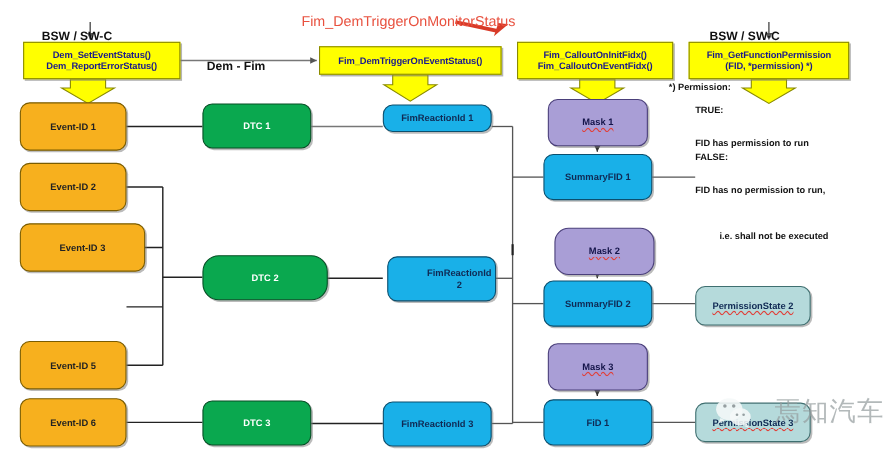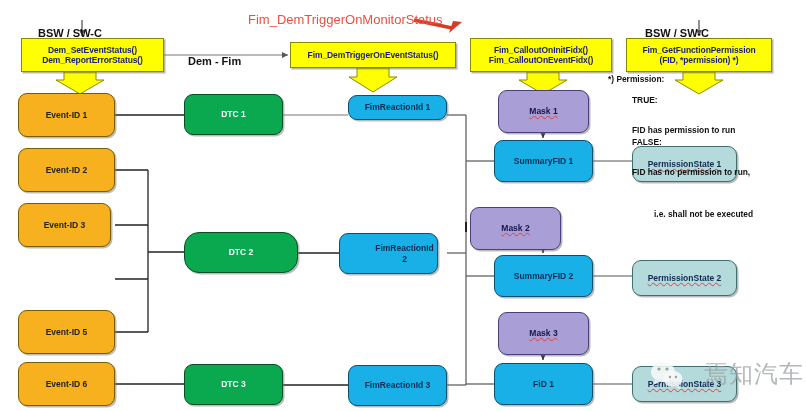--- a/index.html
+++ b/index.html
@@ -222,21 +222,21 @@
       <line x1="593" y1="161" x2="632" y2="161" stroke="#555555" stroke-width="1.2"></line>
       <line x1="593" y1="276" x2="632" y2="276" stroke="#555555" stroke-width="1.2"></line>
       <line x1="593" y1="384" x2="632" y2="384" stroke="#555555" stroke-width="1.2"></line>
     </g>
   </svg>
 
   <div class="hdr-label" style="left:38px; top:2px;">BSW / SW-C</div>
   <div class="hdr-label" style="left:188px; top:30px;">Dem - Fim</div>
   <div class="hdr-label" style="left:645px; top:2px;">BSW / SW-C</div>
 
-  <div class="red-note" style="left:248px; top:12px;">Fim_DemTriggerOnMonitorStatus</div>
+  <div class="red-note" style="left:274px; top:12px;">Fim_DemTriggerOnMonitorStatus</div>
 
   <div class="node api-box" style="left:8px; top:38px; width:143px; height:34px; flex-direction:column;margin-left:13px;">
     <span>Dem_SetEventStatus()</span>
     <span>Dem_ReportErrorStatus()</span>
   </div>
 
   <div class="node api-box" style="left:290px; top:42px; width:166px; height:26px;">
     <span>Fim_DemTriggerOnEventStatus()</span>
   </div>
 
@@ -261,49 +261,46 @@
       <span class="legend-val">FID has no permission to run,</span>
     </div>
     <div class="legend-row">
       <span class="legend-key"></span>
       <span class="legend-val" style="padding-left:22px;">i.e. shall not be executed</span>
     </div>
   </div>
 
   <div class="node event-box" style="left:18px; top:93px; width:97px; height:44px;">Event-ID 1</div>
   <div class="node event-box" style="left:18px; top:148px; width:97px; height:44px;">Event-ID 2</div>
-  <div class="node event-box" style="left:18px; top:203px; width:93px; height:44px;text-align:right;">Event-ID 3</div>
+  <div class="node event-box" style="left:18px; top:203px; width:114px; height:44px;text-align:right;">Event-ID 3</div>
   <div class="node event-box" style="left:18px; top:310px; width:97px; height:44px;">Event-ID 5</div>
   <div class="node event-box" style="left:18px; top:362px; width:97px; height:44px;">Event-ID 6</div>
 
   <div class="node dtc-box" style="left:184px; top:94px; width:99px; height:41px;">DTC 1</div>
   <div class="node dtc-box" style="left:184px; top:232px; width:114px; height:41px;border-radius:15px;">DTC 2</div>
   <div class="node dtc-box" style="left:184px; top:364px; width:99px; height:41px;">DTC 3</div>
 
   <div class="node blue-box" style="left:348px; top:95px; width:99px; height:25px;">FimReactionId 1</div>
-  <div class="node blue-box" style="left:339px; top:233px; width:99px; height:41px;padding-left:32px;">FimReactionId 2</div>
+  <div class="node blue-box" style="left:352px; top:233px; width:99px; height:41px;padding-left:32px;">FimReactionId 2</div>
   <div class="node blue-box" style="left:348px; top:365px; width:99px; height:41px;">FimReactionId 3</div>
 
   <div class="node mask-box" style="left:498px; top:90px; width:91px; height:43px;">
     <span class="spell">Mask 1</span>
   </div>
-  <div class="node mask-box" style="left:470px; top:207px; width:91px; height:43px;">
+  <div class="node mask-box" style="left:504px; top:207px; width:91px; height:43px;border-radius:13px;">
     <span class="spell">Mask 2</span>
   </div>
   <div class="node mask-box" style="left:498px; top:312px; width:91px; height:43px;">
     <span class="spell">Mask 3</span>
   </div>
 
   <div class="node blue-box" style="left:494px; top:140px; width:99px; height:42px;">SummaryFID 1</div>
   <div class="node blue-box" style="left:494px; top:255px; width:99px; height:42px;">SummaryFID 2</div>
   <div class="node blue-box" style="left:494px; top:363px; width:99px; height:42px;">FiD 1</div>
 
-  <div class="node perm-box" style="left:632px; top:146px; width:105px; height:36px;">
-    <span class="spell">PermissionState 1</span>
-  </div>
   <div class="node perm-box" style="left:632px; top:260px; width:105px; height:36px;">
     <span class="spell">PermissionState 2</span>
   </div>
   <div class="node perm-box" style="left:632px; top:366px; width:105px; height:36px;">
     <span class="spell">PermissionState 3</span>
   </div>
 
   <div class="watermark" style="left:650px; top:358px; display:flex; align-items:flex-end; gap:20px;">
     <svg width="34" height="30" viewBox="0 0 34 30" xmlns="http://www.w3.org/2000/svg">
       <ellipse cx="13" cy="12" rx="12" ry="10" fill="rgba(245,248,248,0.88)"></ellipse>

